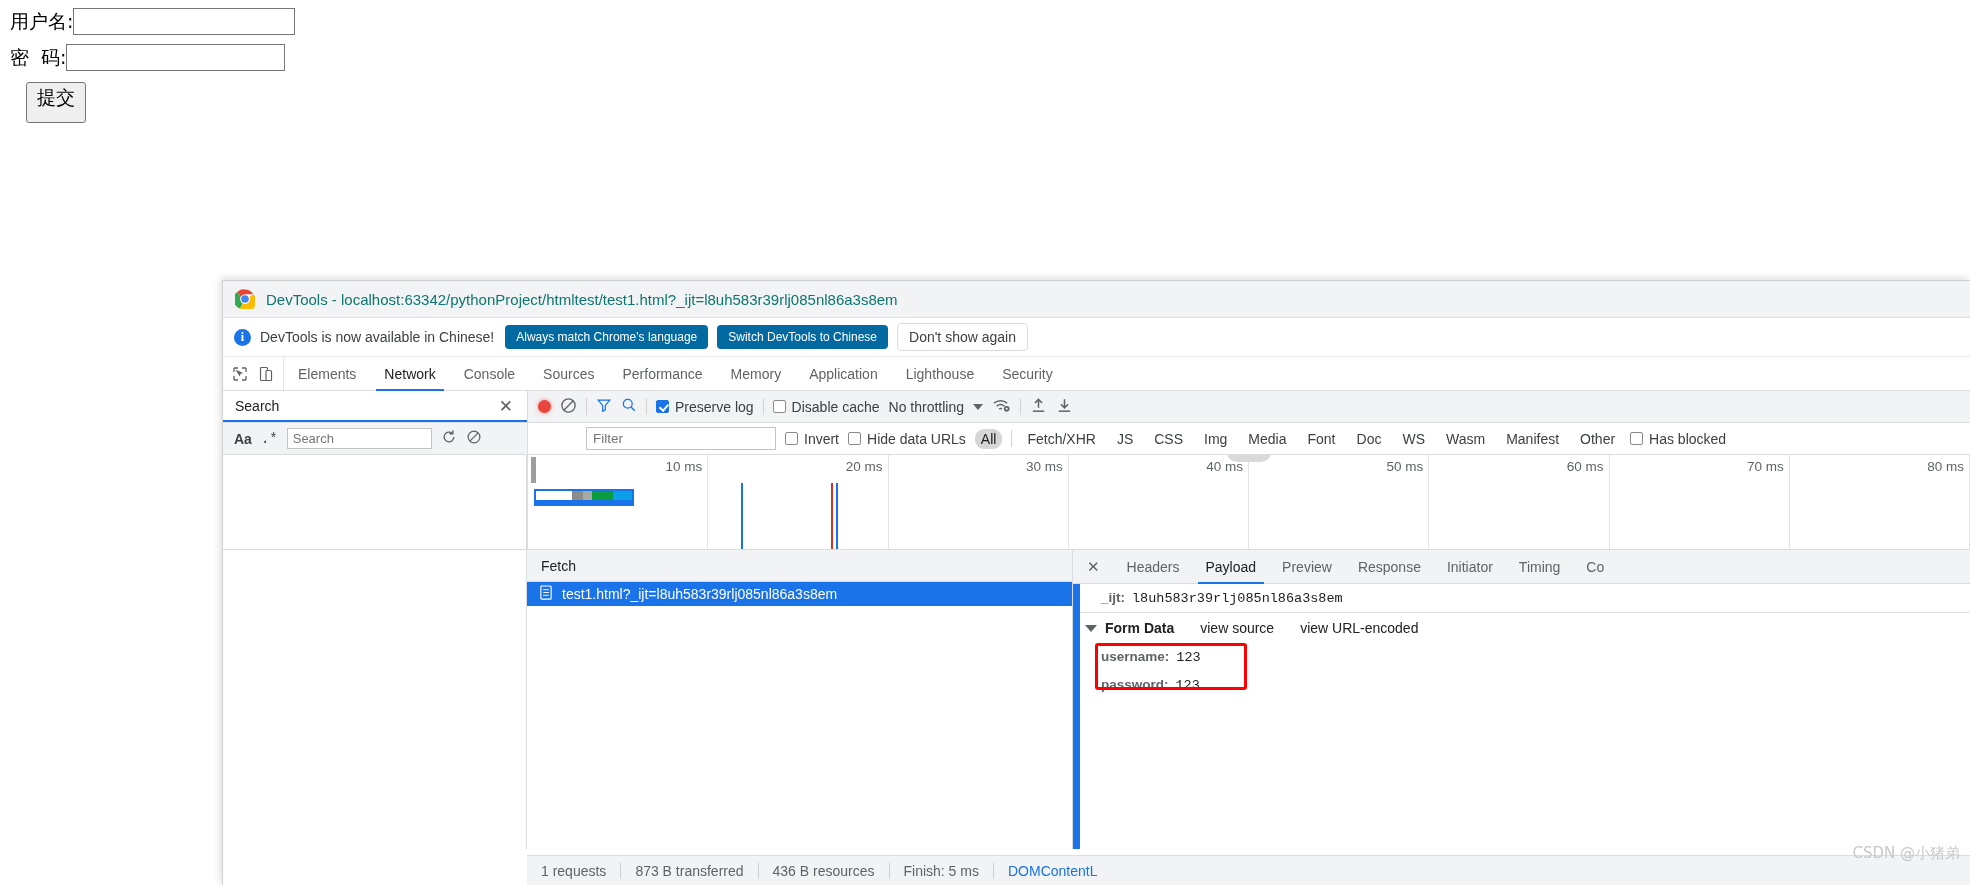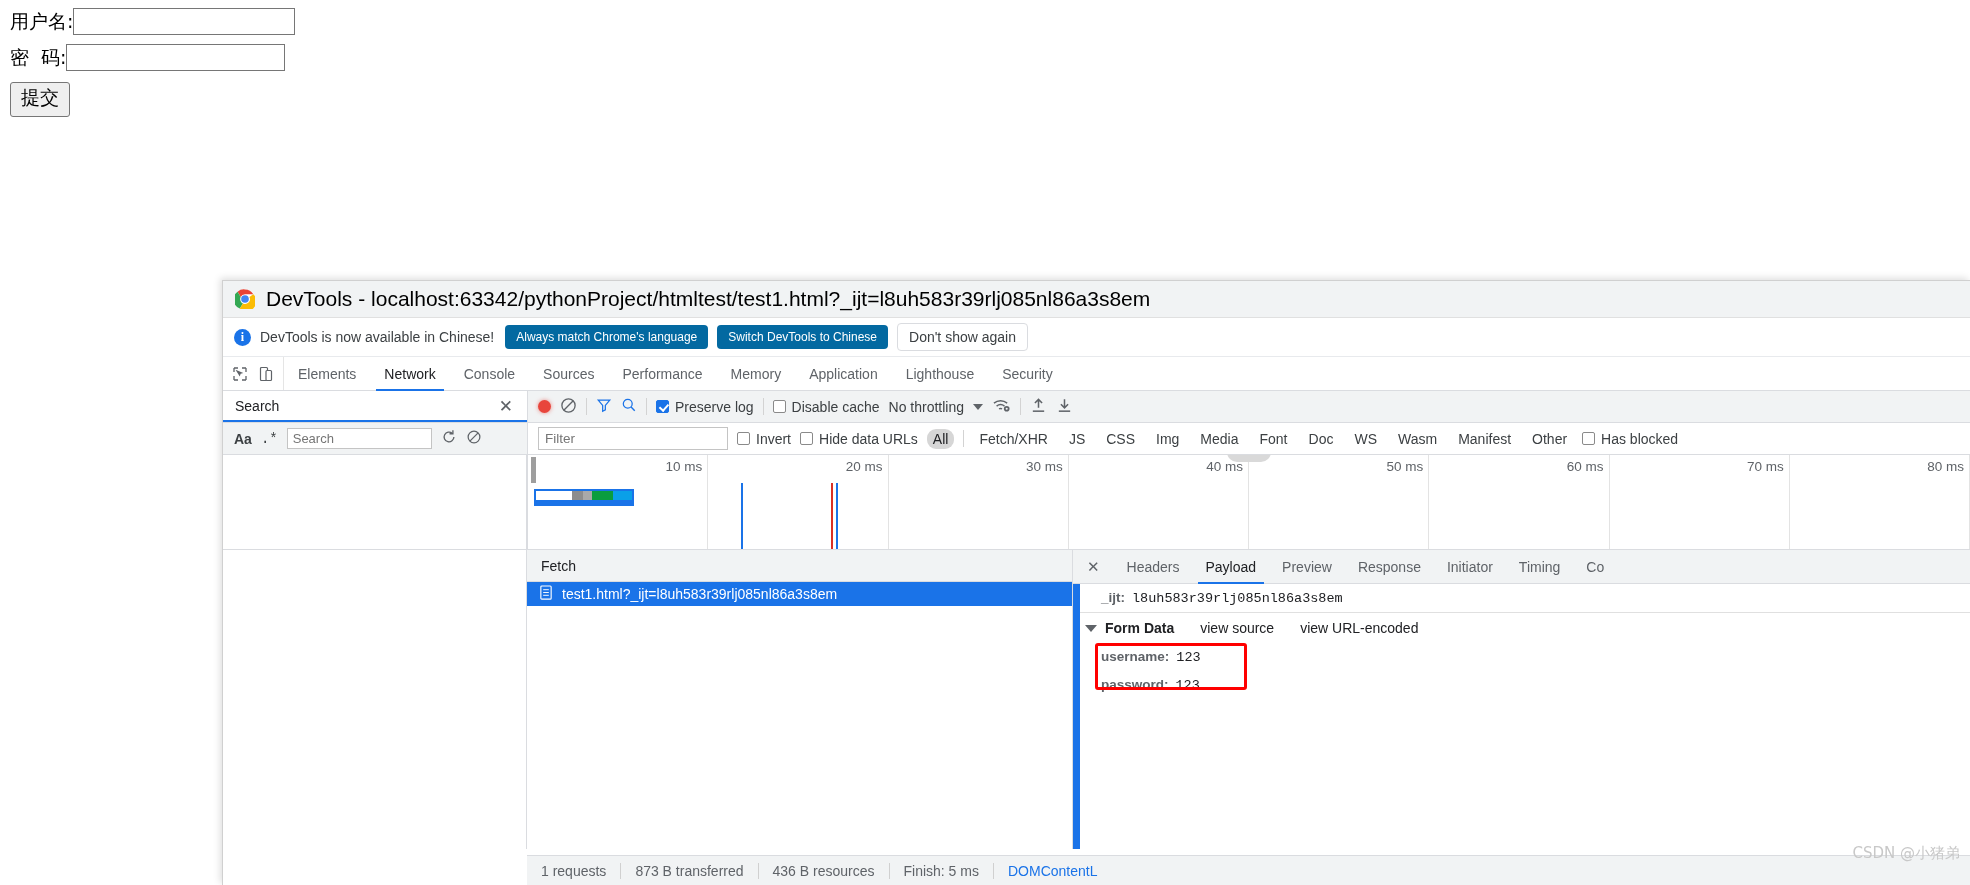--- a/index.html
+++ b/index.html
@@ -21,22 +21,22 @@
     font-family: "DejaVu Sans", sans-serif;
     letter-spacing: 0px;
   }
   .form-input {
     height: 27px; width: 222px; border:1px solid #767676; background:#fff;
     outline:none; font-size:14px; padding:0 3px;
     font-family:"Liberation Sans", sans-serif;
   }
   .form-input.pw { width: 219px; }
   .submit-btn {
-    margin-top: 2px; margin-left: 0;
-    font-size: 19px; padding: 2px 10px 5px 10px;
+    margin-top: 2px; margin-left: 16px;
+    font-size: 19px; padding: 2px 10px 11px 10px;
     border: 1px solid #767676; background: #efefef; color:#000;
     border-radius: 3px; cursor: pointer;
     font-family: "DejaVu Sans", sans-serif;
   }
 
   
   .devtools {
     position:absolute; left:222px; top:280px;
     width: 1748px; height: 605px;
     background: #ffffff;
@@ -45,21 +45,21 @@
     box-shadow: -2px -2px 7px rgba(0,0,0,0.13);
     overflow: hidden;
     font-size: 13px;
     color: #202124;
   }
   .titlebar {
     height: 37px; background: #f1f3f4; display:flex; align-items:center;
     padding-left: 12px; border-bottom: 1px solid #e0e0e0;
   }
   .chrome-logo { width:20px; height:20px; flex:none; margin-right:11px; }
-  .title-text { font-size: 21px; color:#000000; white-space:nowrap; }
+  .title-text { font-size: 15px; color:#0f766e; white-space:nowrap; }
 
   .notice-bar {
     height: 39px; background:#fff; display:flex; align-items:center;
     padding-left: 11px; border-bottom: 1px solid #e8eaed; gap: 9px;
   }
   .info-icon {
     width:17px; height:17px; border-radius:50%; background:#1a73e8; color:#fff;
     font-size:12px; font-weight:bold; display:flex; align-items:center; justify-content:center;
     flex:none; font-family:"Liberation Serif", serif;
   }
@@ -122,21 +122,21 @@
   .search-opts { width:304px; flex:none; display:flex; align-items:center; gap:9px; padding-left:11px; background:#f1f3f4;}
   .aa { font-size:14px; font-weight:bold; color:#3c4043; cursor:pointer;}
   .regex { font-size:14px; color:#3c4043; cursor:pointer; font-family:"Liberation Mono", monospace;}
   .mini-input {
     height:21px; width:145px; border:1px solid #c4c4c4; background:#fff; font-size:13px;
     color:#80868b; padding:0 5px; outline:none; font-family:"Liberation Sans", sans-serif;
   }
   .filter-zone { flex:1; display:flex; align-items:center; gap:9px; padding-left:10px; border-left:1px solid #dadce0; overflow:hidden;}
   .filter-input {
     height:23px; width:190px; border:1px solid #c4c4c4; background:#fff; font-size:13.5px;
-    color:#80868b; padding:9px 6px; outline:none; font-family:"Liberation Sans", sans-serif;
+    color:#80868b; padding:9px 6px; outline:none; font-family:"Liberation Sans", sans-serif;margin-left:48px;
   }
   .ftype { font-size:14px; color:#3c4043; padding:2px 6px; border-radius:9px; cursor:pointer; white-space:nowrap;}
   .ftype.sel { background:#d6d6d6; color:#202124;}
 
   
   .overview { height:94px; display:flex; background:#fff; }
   .ov-left { width:304px; flex:none; background:#fff; border-right:1px solid #dadce0; }
   .ov-right { flex:1; position:relative; overflow:hidden; border-left:1px solid #dadce0;}
   .ov-ticks { position:absolute; inset:0; display:flex; }
   .ov-tick { flex:1; border-right:1px solid #e3e3e3; position:relative; }

